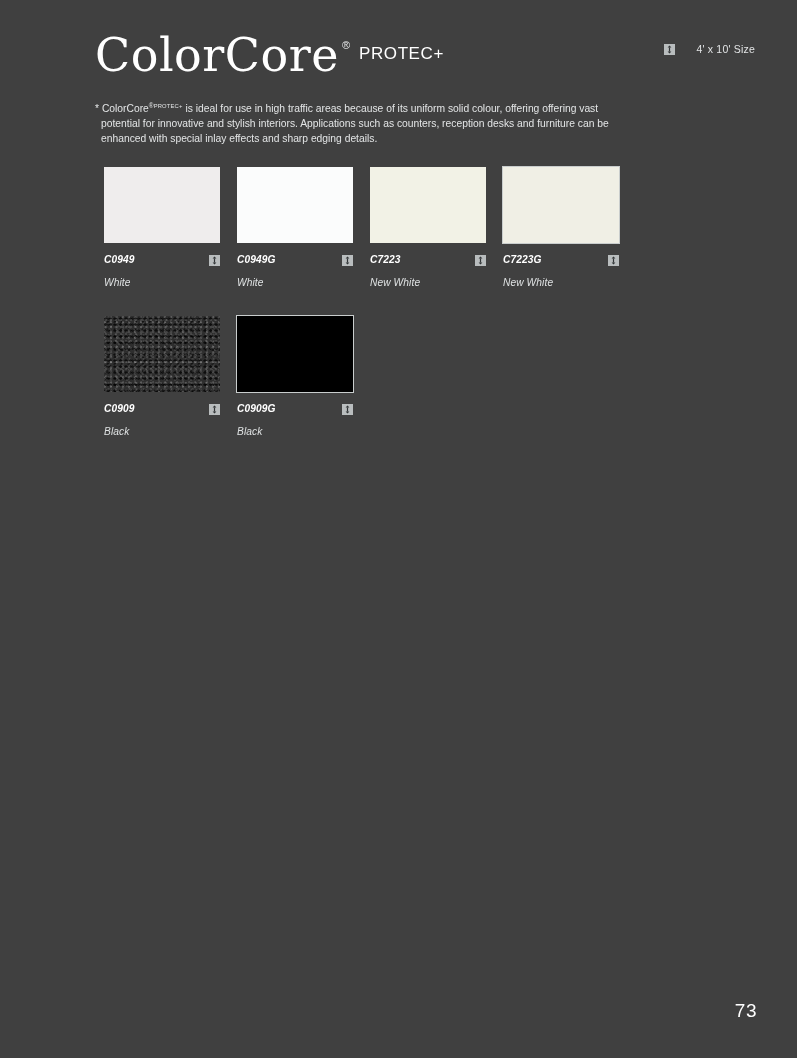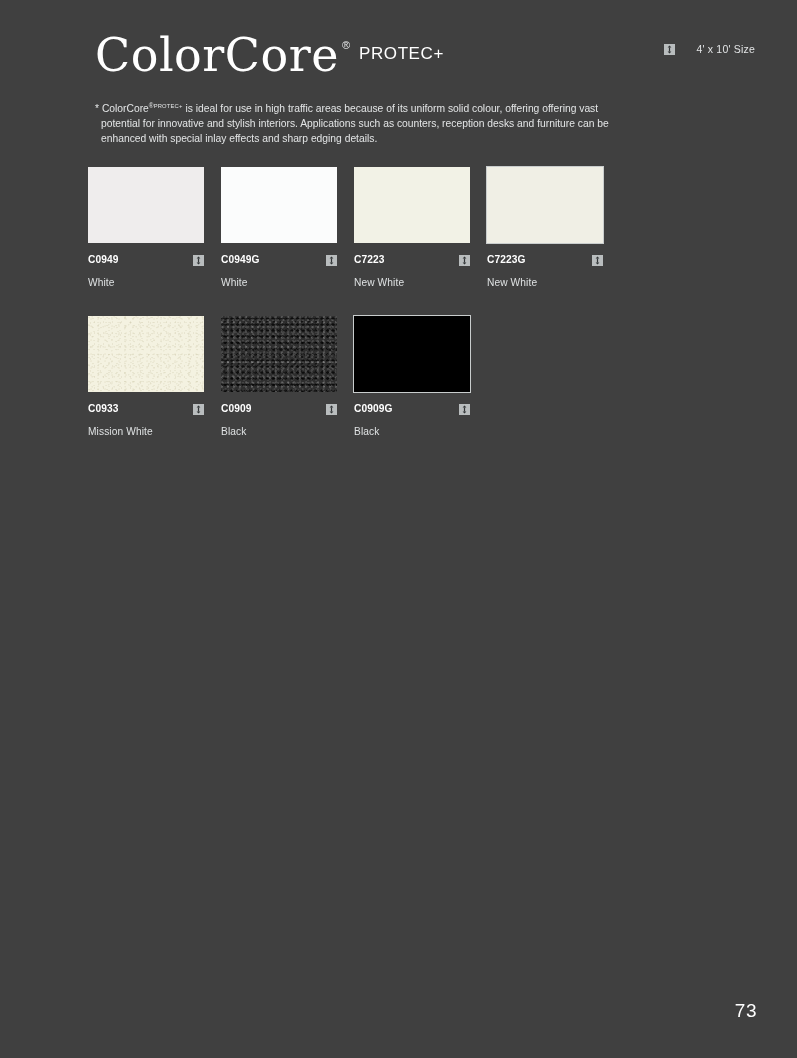--- a/index.html
+++ b/index.html
@@ -118,23 +118,24 @@
 
   .intro .sup-protec {
     font-size: 5.8px;
     vertical-align: 4px;
     letter-spacing: 0.2px;
   }
 
   
   .grid {
     position: absolute;
-    left: 88px;
+    left: 104px;
     top: 167px;
     width: 580px;
+    font-style: italic;
   }
 
   .row {
     display: flex;
     gap: 17px;
     margin-bottom: 27px;
   }
 
   .swatch-cell {
     width: 116px;
@@ -335,38 +336,20 @@
           </div>
           <div class="chip-name">New White</div>
         </div>
       </div>
 
     </div>
 
     <div class="row">
 
 
-      <div class="swatch-cell">
-        <div class="chip tex-cream" style="background: rgb(244, 242, 225);">
-            <span class="grain"></span>
-          </div>
-        <div class="chip-meta">
-          <div class="chip-code-row">
-            <span class="chip-code">C0933</span>
-            <span class="info-icon">
-              <svg width="7" height="9" viewBox="0 0 7 9" aria-hidden="true">
-                <path d="M3.5 0.4 L5.4 2.6 H1.6 Z" fill="#303436"></path>
-                <rect x="2.9" y="2.4" width="1.2" height="4.2" fill="#303436"></rect>
-                <path d="M3.5 8.6 L1.6 6.4 H5.4 Z" fill="#303436"></path>
-              </svg>
-            </span>
-          </div>
-          <div class="chip-name">Mission White</div>
-        </div>
-      </div>
 
       <div class="swatch-cell">
         <div class="chip tex-black" style="background: rgb(46, 46, 46);">
             <span class="grain"></span>
           </div>
         <div class="chip-meta">
           <div class="chip-code-row">
             <span class="chip-code">C0909</span>
             <span class="info-icon">
               <svg width="7" height="9" viewBox="0 0 7 9" aria-hidden="true">

